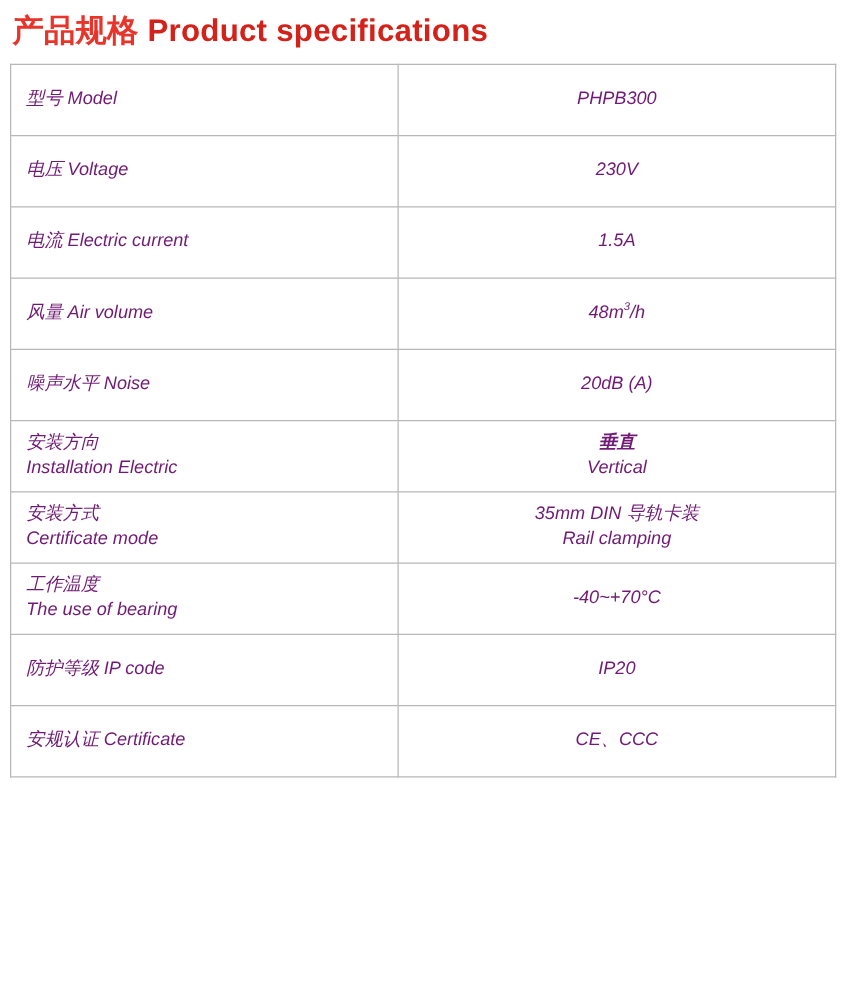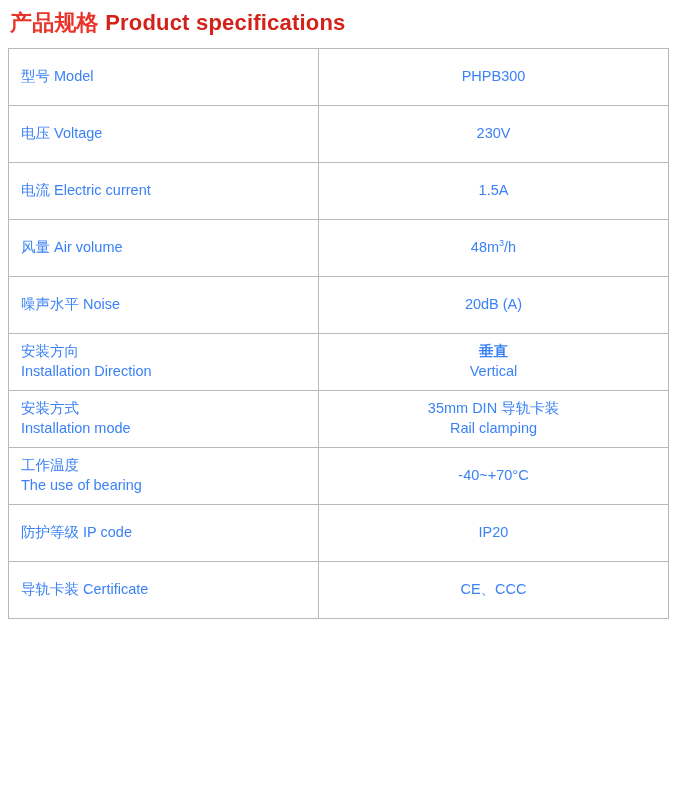--- a/index.html
+++ b/index.html
@@ -17,21 +17,21 @@
   .page {
     position: relative;
     width: 676px;
     height: 794px;
     box-sizing: border-box;
     padding: 0 8px;
   }
   .title {
     margin: 0;
     padding: 8px 0 10px 2px;
-    font-size: 22px;
+    font-size: 25px;
     font-weight: bold;
     letter-spacing: 0.2px;
     white-space: nowrap;
   }
   .title .cn {
     color: #e8342a;
   }
   .title .en {
     color: #d4211a;
   }
@@ -39,23 +39,24 @@
     border-collapse: collapse;
     width: 660px;
     table-layout: fixed;
     border: 1px solid #b8b8b8;
   }
   table.spec col.c1 { width: 310px; }
   table.spec col.c2 { width: 350px; }
   table.spec td {
     border: 1px solid #b8b8b8;
     font-size: 14.5px;
-    color: #3b82f6;
+    color: #701a75;
     vertical-align: middle;
     line-height: 1.35;
+    font-style: italic;
   }
   td.label {
     padding: 8px 0 8px 12px;
     text-align: left;
   }
   td.value {
     padding: 8px 6px;
     text-align: center;
   }
   tr.single td { height: 40px; }
@@ -114,31 +115,31 @@
         </tr>
         <tr class="single">
           <td class="label"><span>噪声水平 </span><span>Noise</span></td>
           <td class="value">
             <span class="l2">20dB (A)</span>
           </td>
         </tr>
         <tr class="double">
           <td class="label">
             <span class="l2">安装方向</span>
-            <span class="l2">Installation Direction</span>
+            <span class="l2">Installation Electric</span>
           </td>
           <td class="value">
             <span class="l2 bold">垂直</span>
             <span class="l2">Vertical</span>
           </td>
         </tr>
         <tr class="double">
           <td class="label">
             <span class="l2">安装方式</span>
-            <span class="l2">Installation mode</span>
+            <span class="l2">Certificate mode</span>
           </td>
           <td class="value">
             <span class="l2">35mm DIN 导轨卡装</span>
             <span class="l2">Rail clamping</span>
           </td>
         </tr>
         <tr class="double">
           <td class="label">
             <span class="l2">工作温度</span>
             <span class="l2">The use of bearing</span>
@@ -147,21 +148,21 @@
             <span class="l2">-40~+70°C</span>
           </td>
         </tr>
         <tr class="single">
           <td class="label"><span>防护等级 </span><span>IP code</span></td>
           <td class="value">
             <span class="l2">IP20</span>
           </td>
         </tr>
         <tr class="single">
-          <td class="label"><span>导轨卡装 </span><span>Certificate</span></td>
+          <td class="label"><span>安规认证 </span><span>Certificate</span></td>
           <td class="value">
             <span class="l2">CE、CCC</span>
           </td>
         </tr>
       </tbody>
   </table>
 
 </div>
 
 </body></html>

